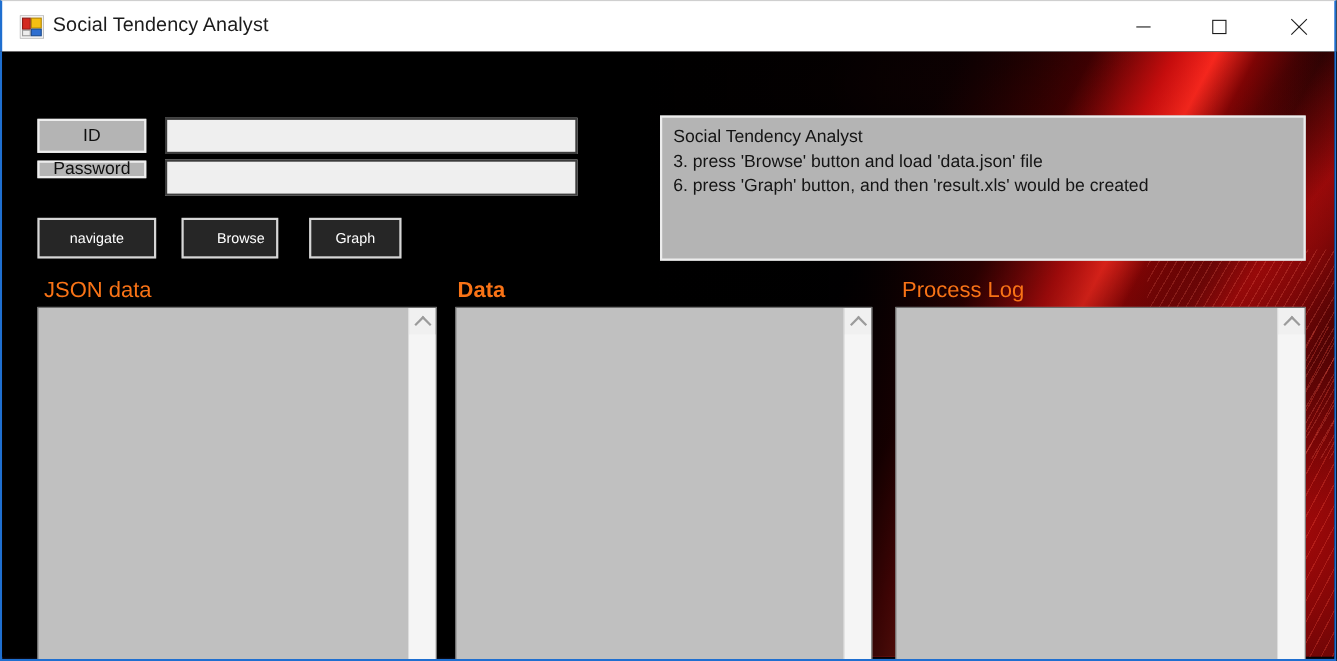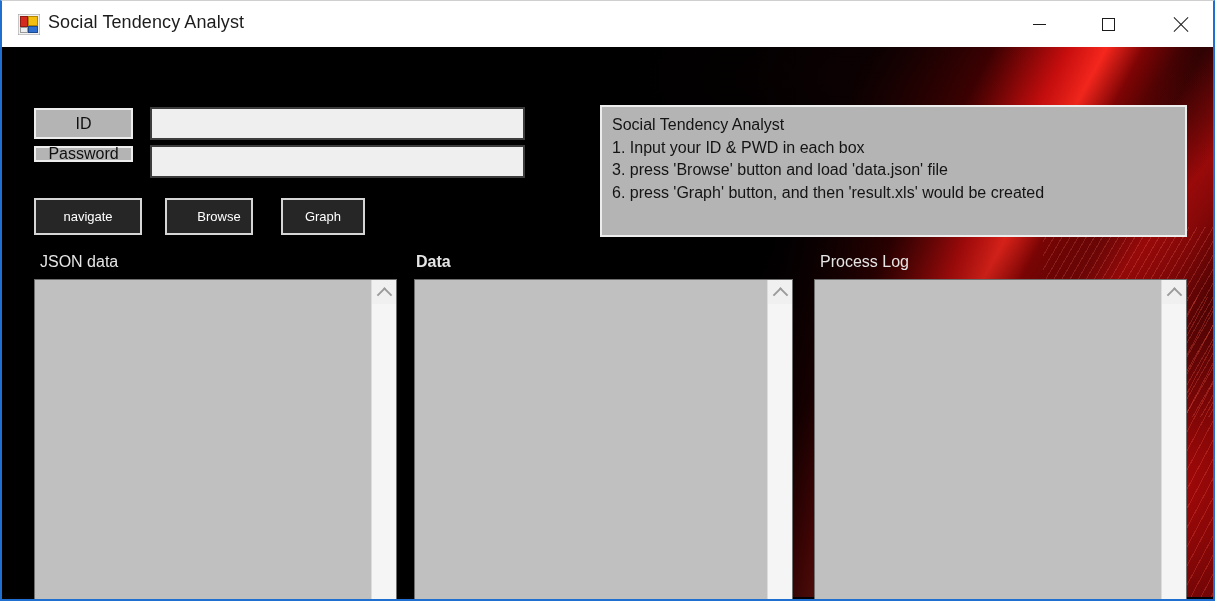--- a/index.html
+++ b/index.html
@@ -244,22 +244,22 @@
     padding: 7px 0 0 10px;
     color: #141414;
     font-size: 16px;
     line-height: 22.5px;
   }
   #instruction-panel div { white-space: nowrap; }
 
   
   .section-label {
     position: absolute;
-    color: #e5e5e5;
-    font-size: 16px;
+    color: #f97316;
+    font-size: 20px;
     white-space: nowrap;
   }
   #label-json-data   { left: 38px;  top: 206px; }
   #label-data        { left: 414px; top: 206px; font-weight: bold; }
   #label-process-log { left: 818px; top: 206px; }
 
   
   .listbox {
     position: absolute;
     background: #c0c0c0;
@@ -353,21 +353,20 @@
 
     <input class="text-input" id="input-id" type="text" value="" placeholder="" style="">
     <input class="text-input" id="input-password" type="text" value="" placeholder="" style="">
 
     <div class="action-btn" id="btn-navigate">navigate</div>
     <div class="action-btn" id="btn-browse">Browse</div>
     <div class="action-btn" id="btn-graph">Graph</div>
 
     <div id="instruction-panel">
       <div>Social Tendency Analyst</div>
-      <div>1. Input your ID &amp; PWD in each box</div>
       <div>3. press 'Browse' button and load 'data.json' file</div>
       <div>6. press 'Graph' button, and then 'result.xls' would be created</div>
     </div>
 
     <div class="section-label" id="label-json-data">JSON data</div>
     <div class="section-label" id="label-data">Data</div>
     <div class="section-label" id="label-process-log">Process Log</div>
 
     <div class="listbox" id="listbox-json">
       <div class="listbox-content"></div>

